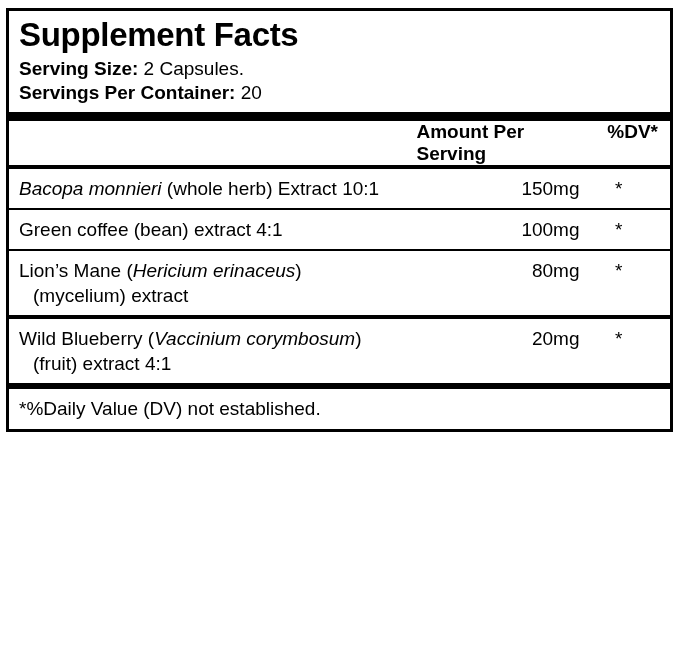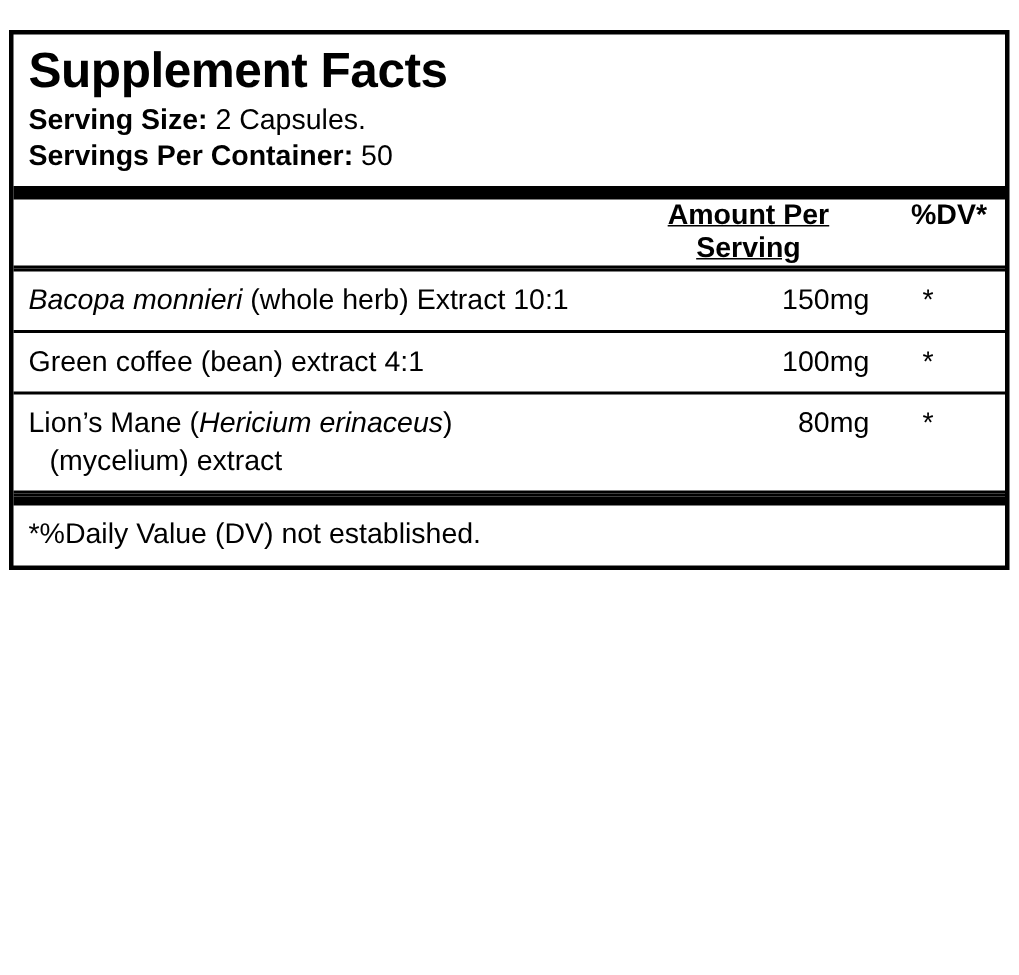--- a/index.html
+++ b/index.html
@@ -12,21 +12,21 @@
     height: 650px;
     font-family: "Liberation Sans", sans-serif;
     color: #000000;
     -webkit-font-smoothing: antialiased;
   }
   .panel {
     position: relative;
     width: 679px;
     height: 650px;
     box-sizing: border-box;
-    padding: 20px 6px 0 6px;
+    padding: 8px 6px 0 6px;
   }
   .facts-box {
     box-sizing: border-box;
     border: 3px solid #000;
     padding: 0;
     margin: 0 0 0 0;
     width: 667px;
   }
   .title {
     font-size: 33px;
@@ -71,21 +71,21 @@
   }
   .col-name { width: 405px; }
   .col-amt  { width: 172px; }
   .col-dv   { width: 80px; }
 
   .hdr-row td {
     font-size: 19px;
     font-weight: bold;
     padding: 5px 0 6px 0;
   }
-  .hdr-amt { text-align: center; padding-right: 8px !important; text-decoration: underline; }
+  .hdr-amt { text-align: left; padding-right: 8px !important; }
   .hdr-dv  { text-align: right; padding-right: 12px !important; }
 
   .item-row td {
     font-size: 19px;
     padding-top: 7px !important;
     padding-bottom: 7px !important;
     line-height: 1.32;
   }
   .item-name { padding-left: 10px !important; }
   .item-amt  { text-align: right; padding-right: 10px !important; }
@@ -120,21 +120,21 @@
 
     <div class="title">Supplement Facts</div>
 
     <div class="serving-line first">
       <span class="bold">Serving Size:</span>
       <span>2 Capsules.</span>
     </div>
 
     <div class="serving-line last">
       <span class="bold">Servings Per Container:</span>
-      <span>50</span>
+      <span>20</span>
     </div>
 
     <div class="rule-thick"></div>
 
     <table class="facts">
       <colgroup>
         <col class="col-name">
         <col class="col-amt">
         <col class="col-dv">
       </colgroup>
@@ -179,20 +179,25 @@
             <td class="item-name">Lion’s Mane (<i>Hericium erinaceus</i>)<span class="sub">(mycelium) extract</span></td>
             <td class="item-amt">80mg</td>
             <td class="item-dv">*</td>
           </tr>
           <tr>
             <td colspan="3" style="padding: 0px; height: 2px; background: rgb(0, 0, 0);"></td>
           </tr>
           <tr>
             <td colspan="3" style="padding: 0px; height: 2px; background: rgb(0, 0, 0);"></td>
           </tr>
+          <tr class="item-row">
+            <td class="item-name">Wild Blueberry (<i>Vaccinium corymbosum</i>)<span class="sub">(fruit) extract 4:1</span></td>
+            <td class="item-amt">20mg</td>
+            <td class="item-dv">*</td>
+          </tr>
         </tbody>
     </table>
 
     <div class="rule-mid"></div>
 
     <div class="footnote">*%Daily Value (DV) not established.</div>
 
   </div>
 
 

